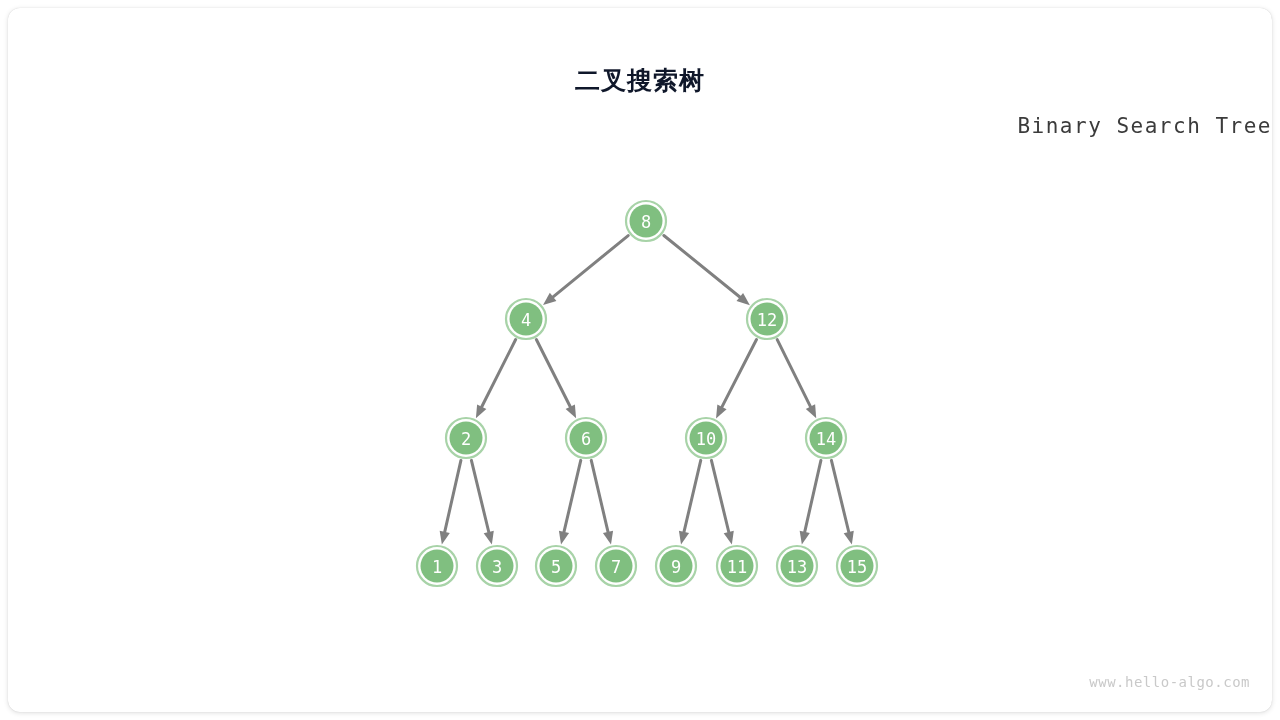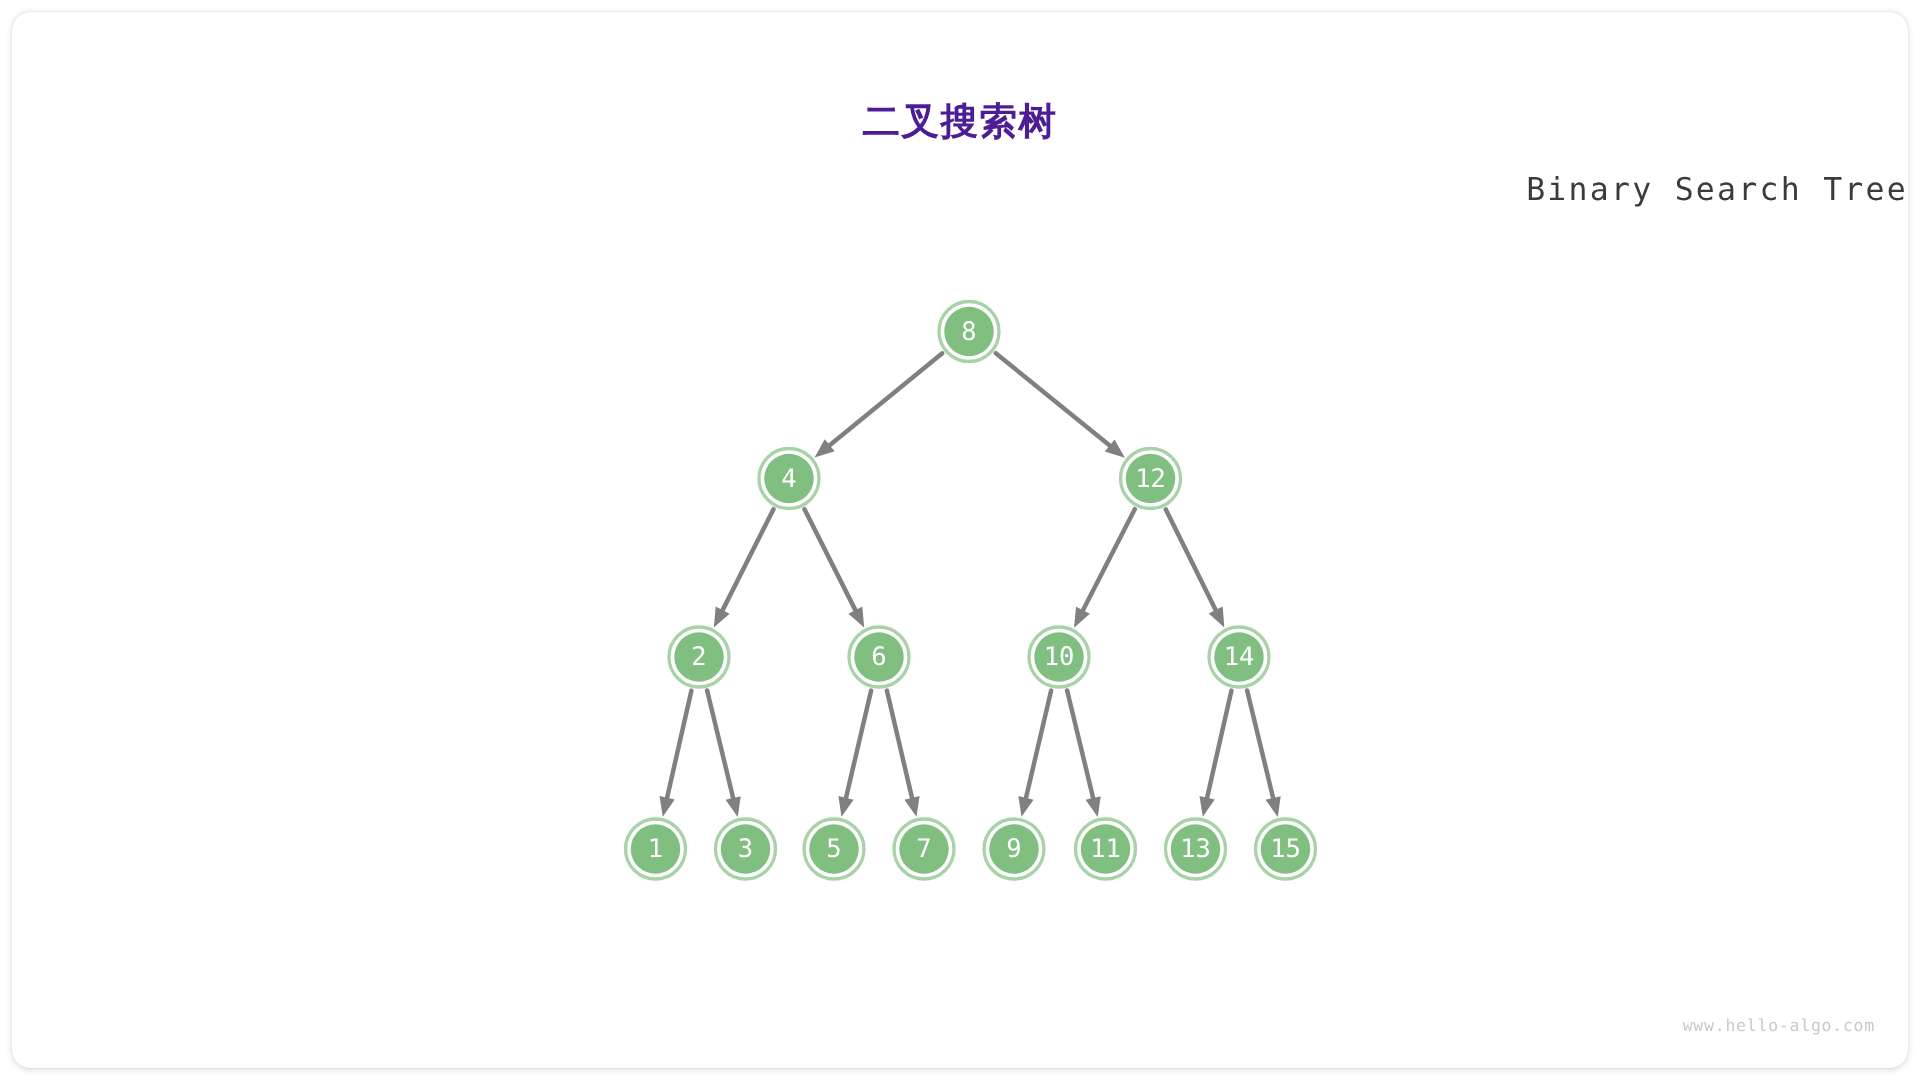--- a/index.html
+++ b/index.html
@@ -24,40 +24,40 @@
   }
   #title {
     position: absolute;
     left: 0;
     top: 56px;
     width: 1264px;
     text-align: center;
     font-family: "Liberation Sans", "DejaVu Sans", sans-serif;
     font-size: 25px;
     font-weight: bold;
-    color: #4c1d95;
+    color: #0f172a;
     letter-spacing: 1px;
   }
   #subtitle {
     position: absolute;
     left: 0;
     top: 106px;
     width: 1264px;
     text-align: right;
     font-family: "DejaVu Sans Mono", "Liberation Mono", monospace;
     font-size: 21px;
     color: #3b3b3b;
     letter-spacing: 1.5px;
   }
   #watermark {
     position: absolute;
     right: 22px;
     bottom: 22px;
     font-family: "DejaVu Sans Mono", "Liberation Mono", monospace;
-    font-size: 11px;
+    font-size: 14px;
     color: #c9c9c9;
     letter-spacing: 0.5px;
   }
   #tree-svg {
     position: absolute;
     left: 0;
     top: 0;
     width: 1264px;
     height: 704px;
   }

